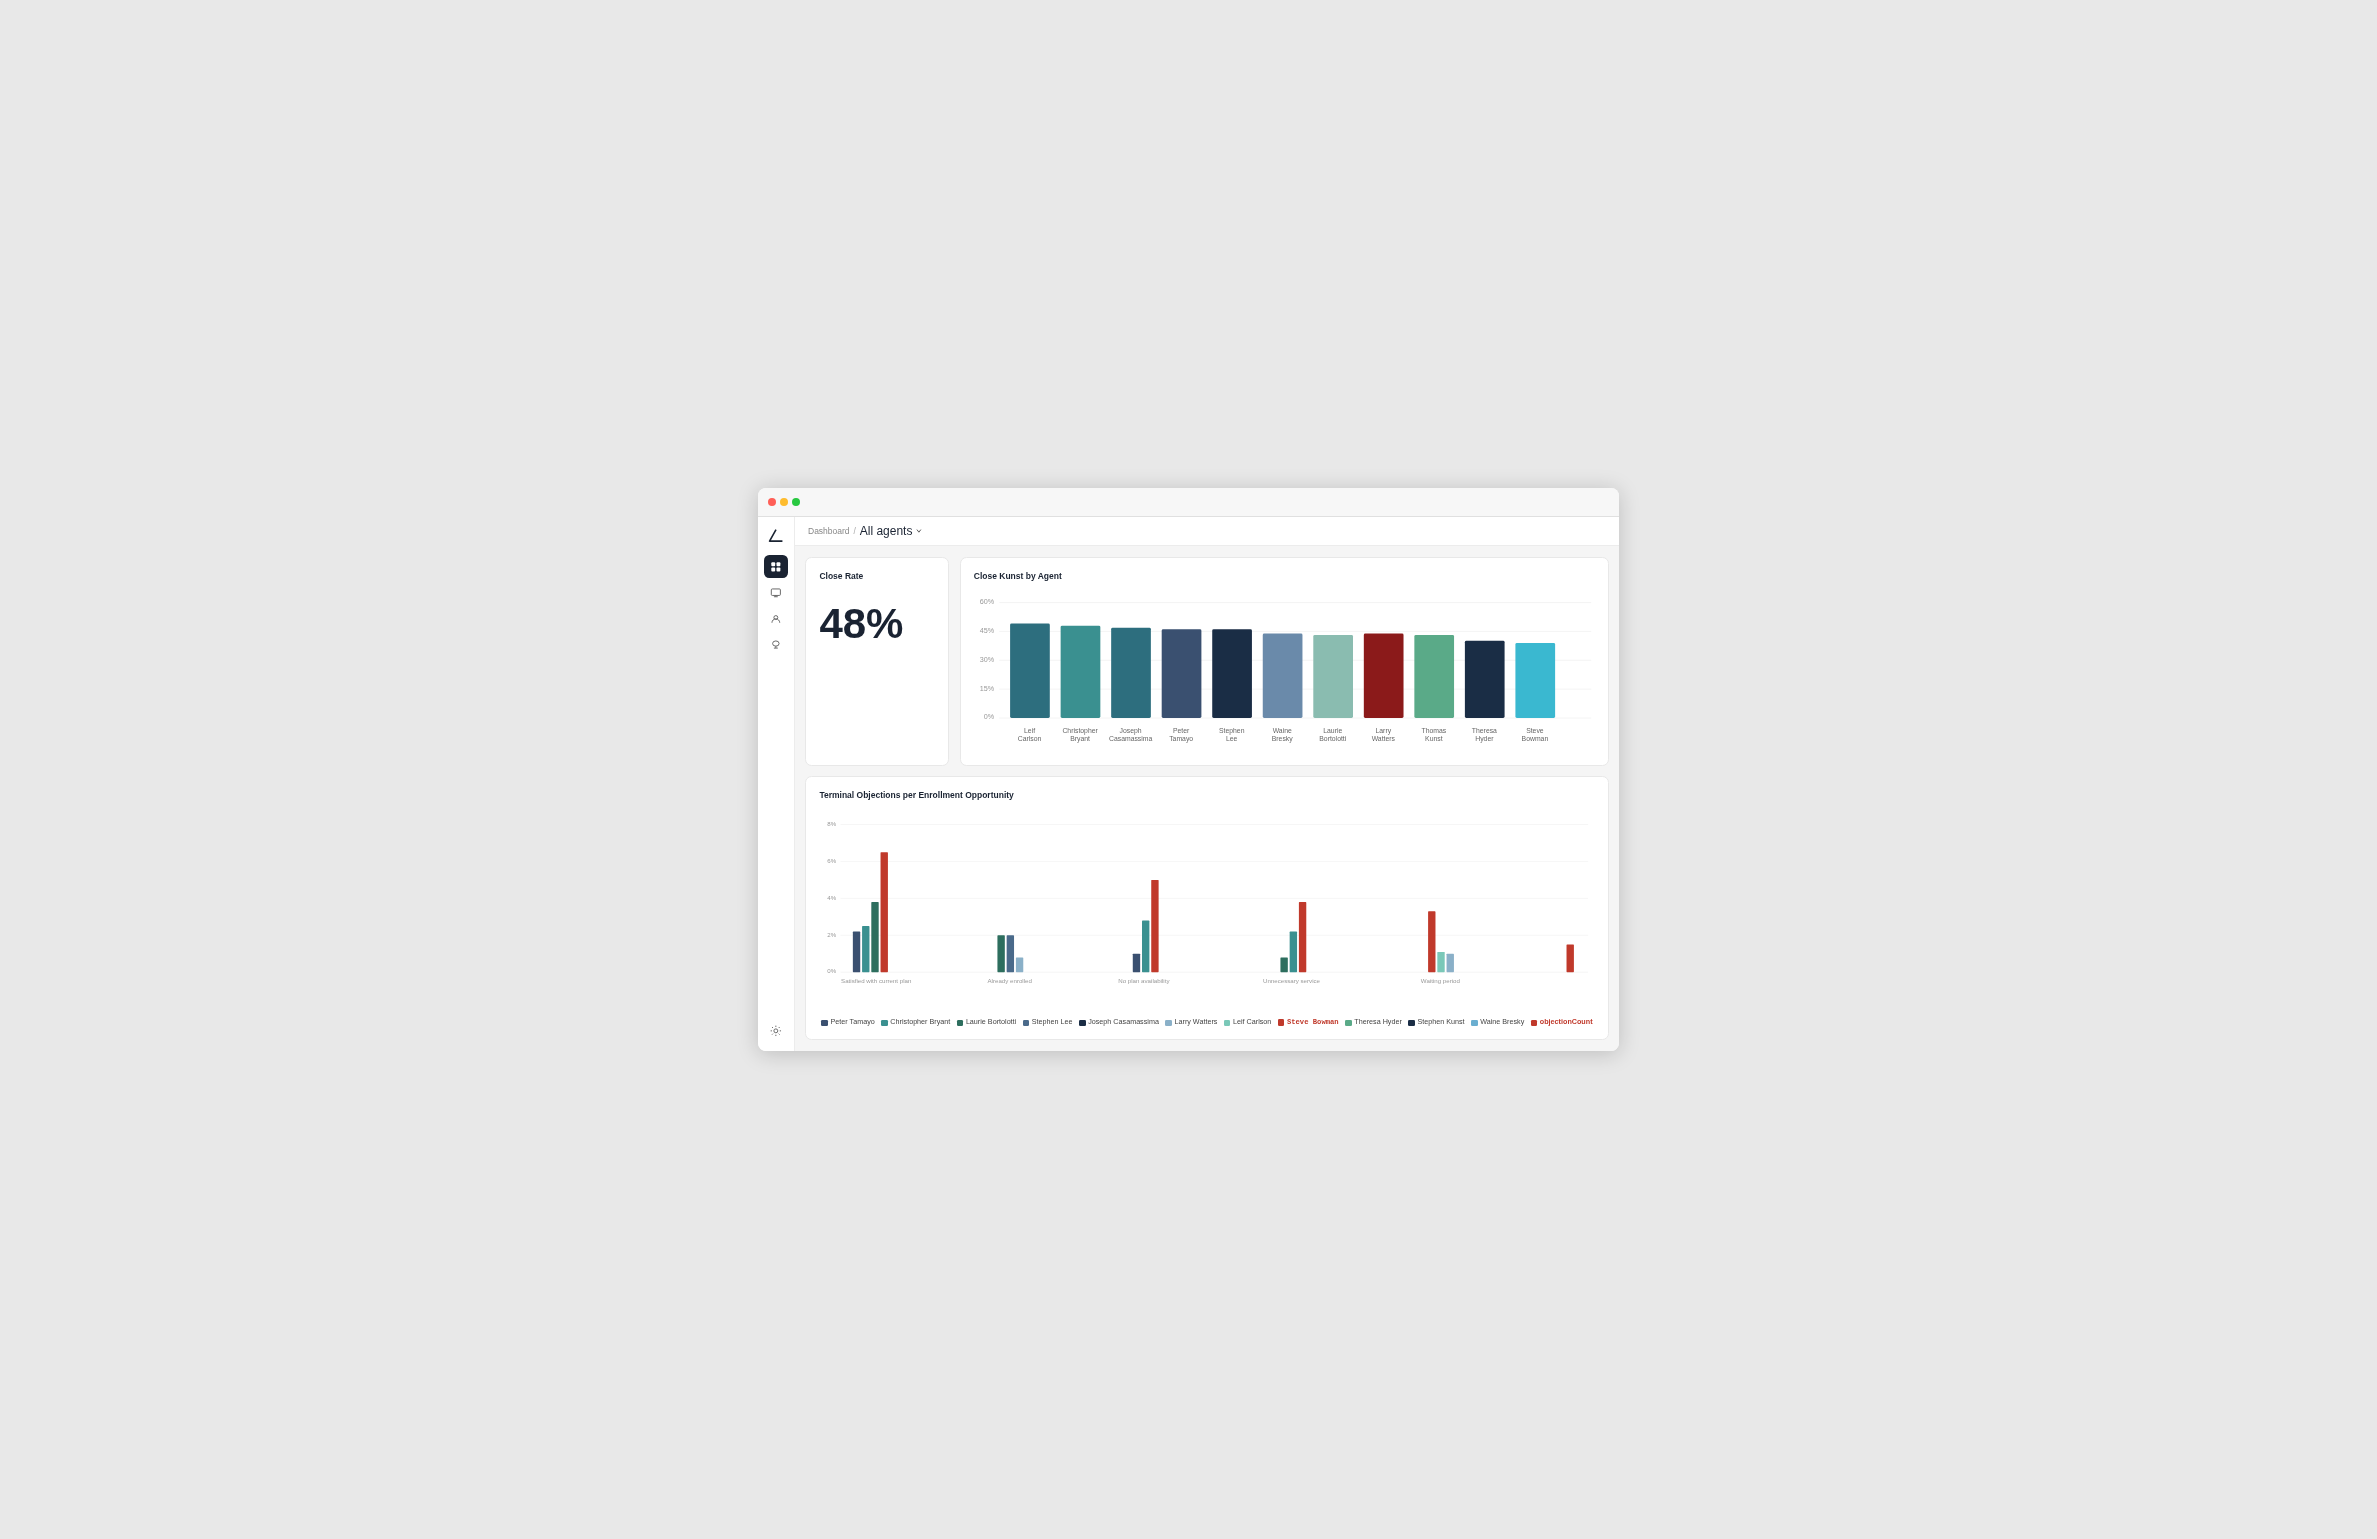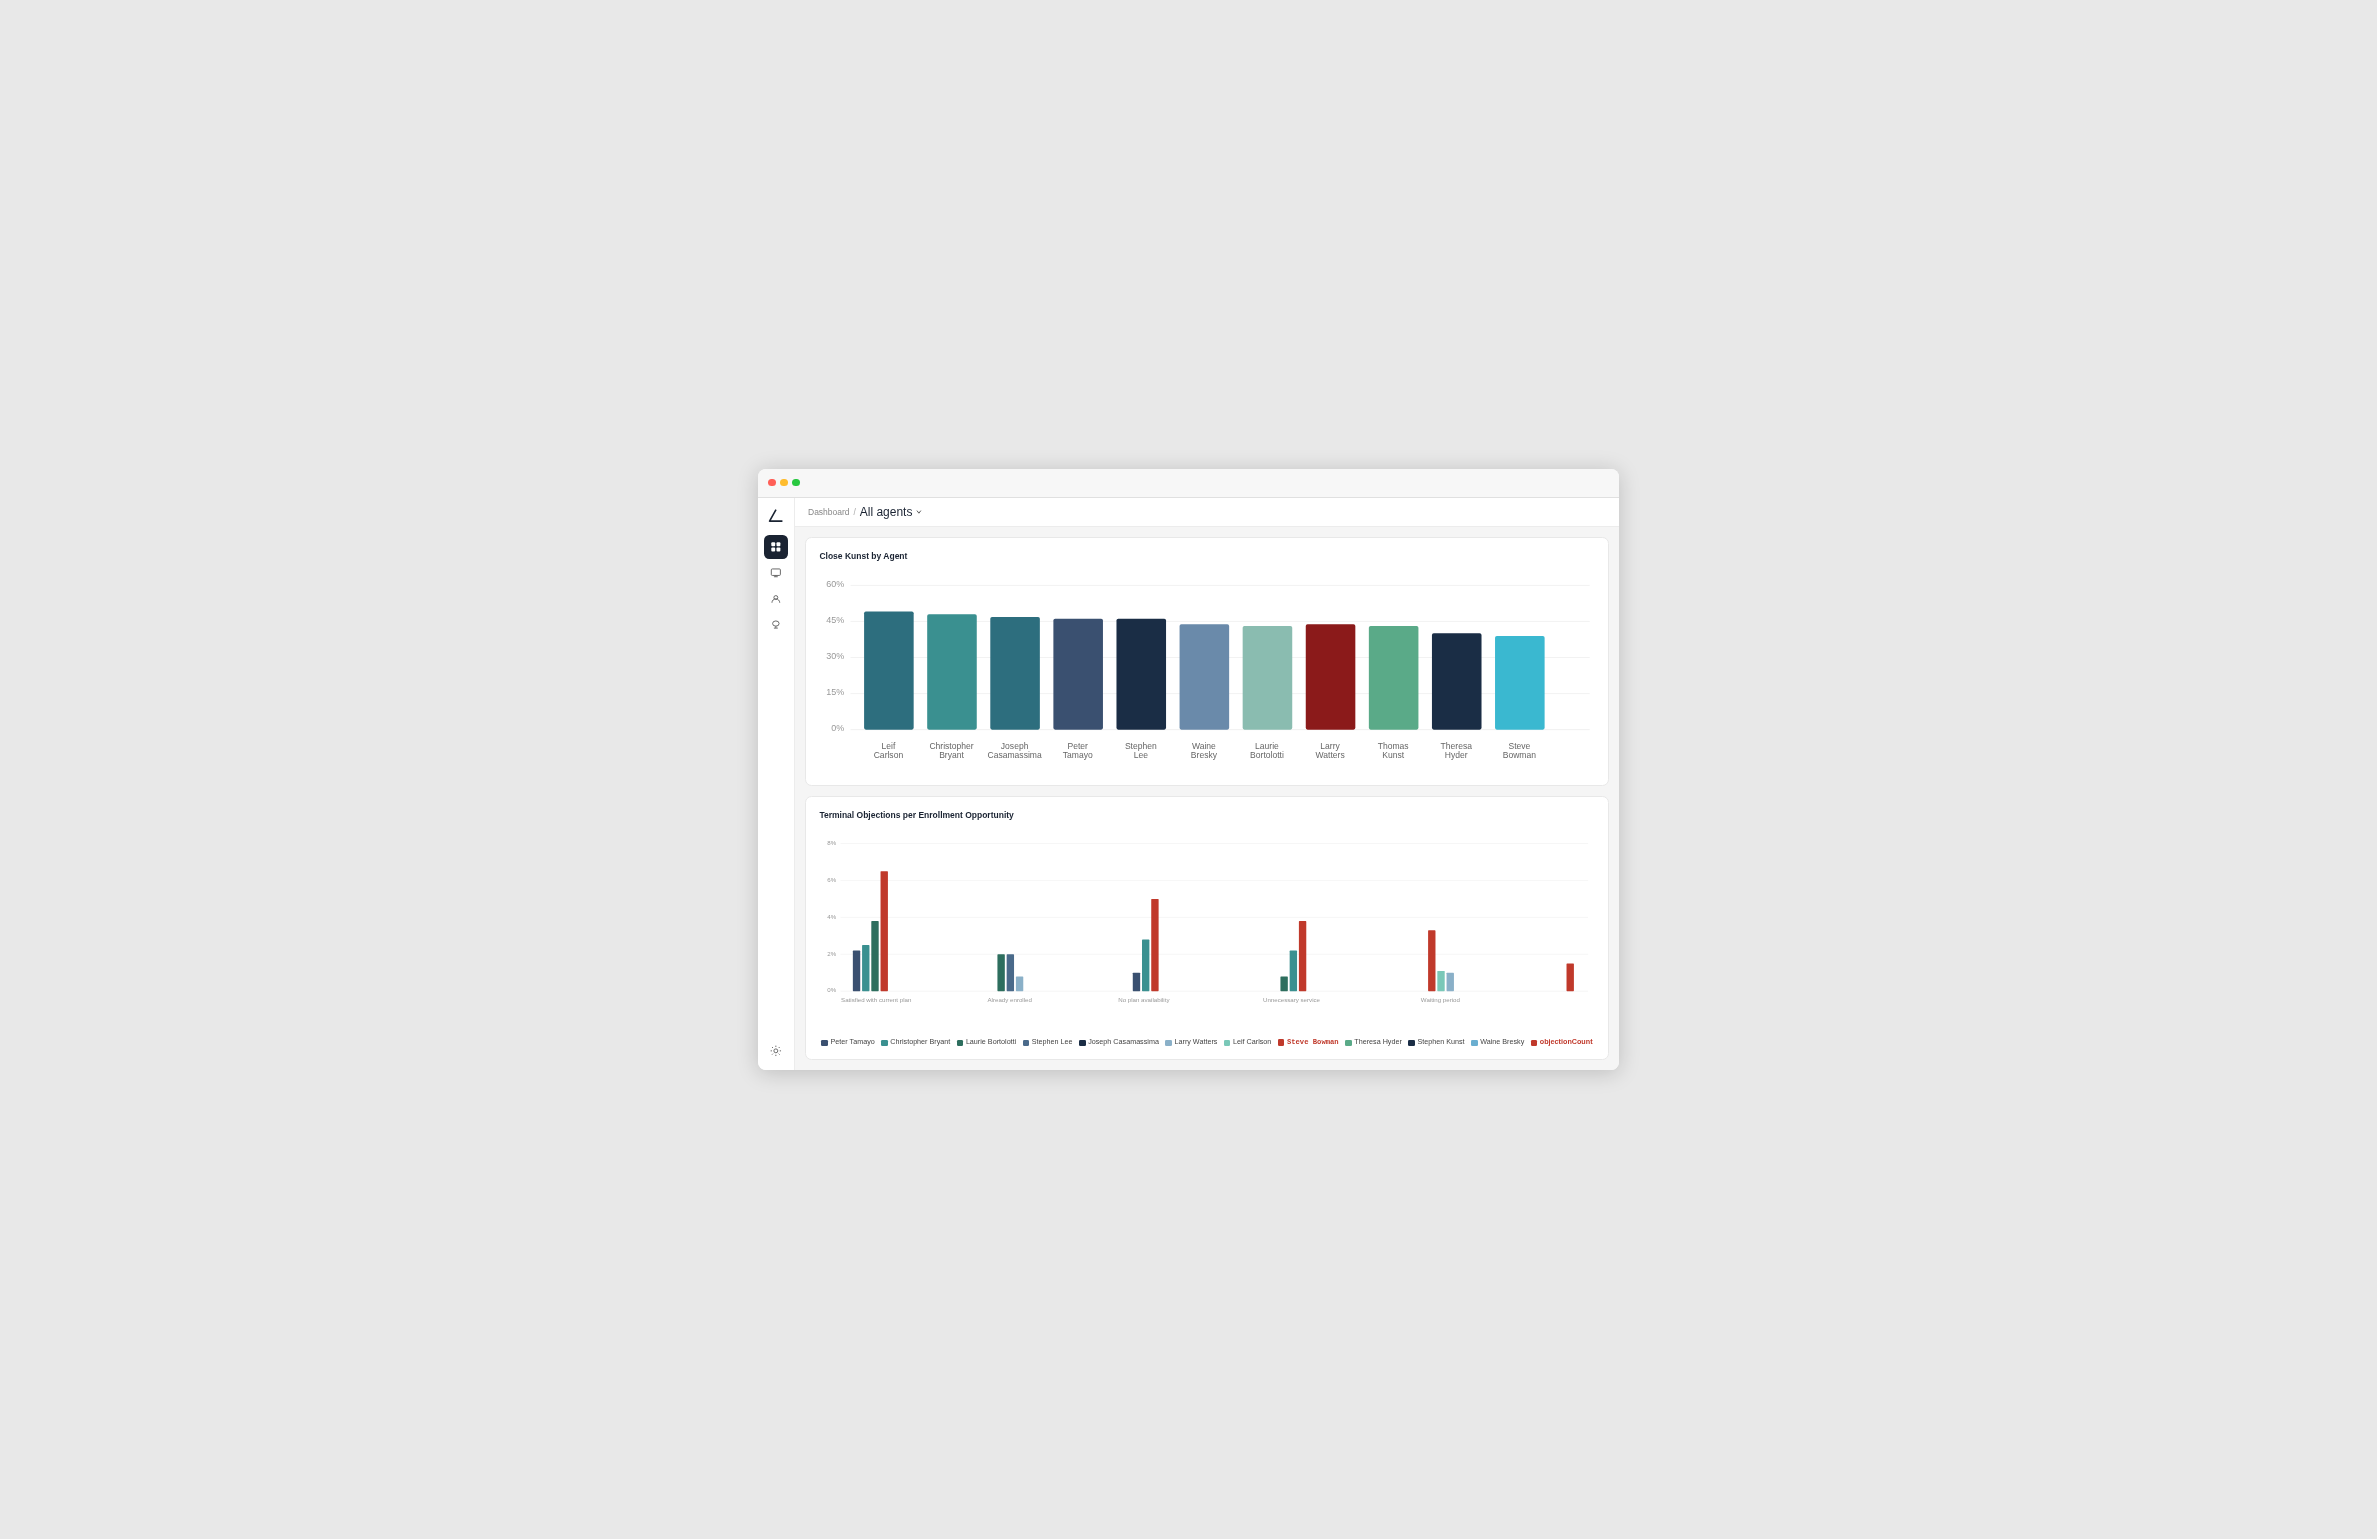--- a/index.html
+++ b/index.html
@@ -255,20 +255,24 @@
               <polyline points="3,4 6,8 9,4"></polyline>
             </svg>
           </span>
         </div>
       </div>
 
       <div class="content-area">
 
         <div class="top-row">
 
+          <div class="card close-rate-card">
+            <div class="card-title">Close Rate</div>
+            <div class="big-number">48%</div>
+          </div>
 
           <div class="card close-rate-by-agent-card">
             <div class="card-title">Close Kunst by Agent</div>
             <div class="bar-chart-container">
               <svg class="bar-chart-svg" viewBox="0 0 860 220">
 
                 <text x="28" y="18" class="axis-label" text-anchor="end">60%</text>
                 <text x="28" y="58" class="axis-label" text-anchor="end">45%</text>
                 <text x="28" y="98" class="axis-label" text-anchor="end">30%</text>
                 <text x="28" y="138" class="axis-label" text-anchor="end">15%</text>

